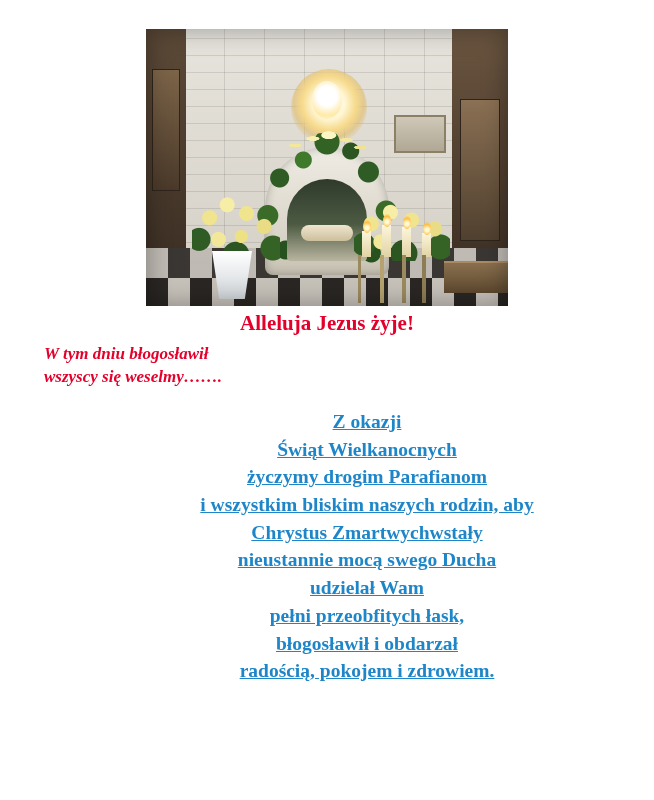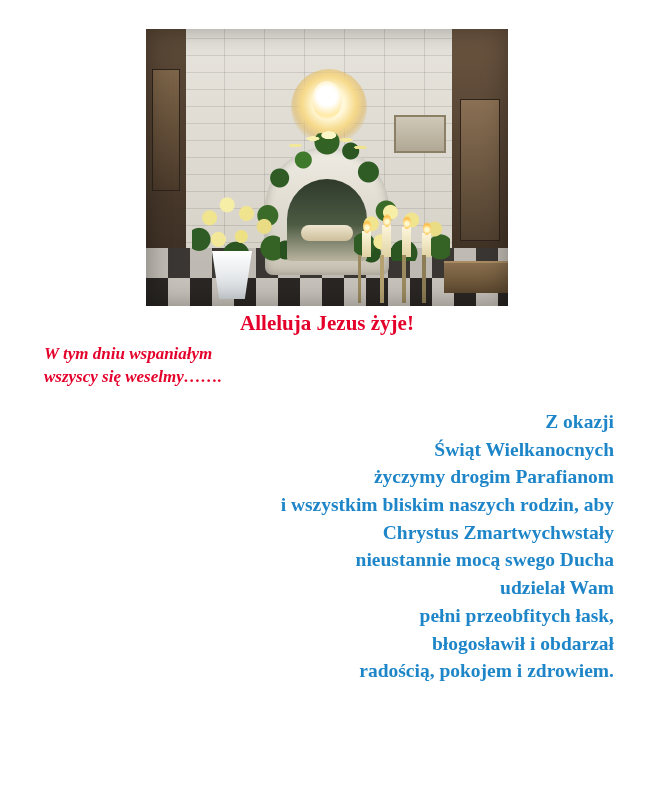--- a/index.html
+++ b/index.html
@@ -301,27 +301,28 @@
     font-size: 17px;
     line-height: 1.35;
     font-family: "Liberation Serif", serif;
     white-space: pre-line;
   }
   .greeting {
     position: absolute;
     left: 120px;
     right: 40px;
     top: 408px;
-    text-align: right;
+    text-align: center;
     color: #1e86c8;
     font-weight: bold;
     font-size: 19.5px;
     line-height: 1.42;
     font-family: "Liberation Serif", serif;
     white-space: pre-line;
+    text-decoration: underline;
   }
   .signature {
     position: absolute;
     right: 132px;
     top: 688px;
     text-align: left;
     color: #1a1a1a;
     font-style: italic;
     font-weight: bold;
     font-size: 17px;
@@ -366,21 +367,21 @@
       </div>
       <div class="stands"></div>
       <div class="bench"></div>
 
       <div class="photo-shade"></div>
     </div>
   </div>
 
   <div class="alleluja">Alleluja Jezus żyje!</div>
 
-  <div class="verse">W tym dniu wspaniałym
+  <div class="verse">W tym dniu błogosławił
 wszyscy się weselmy…….</div>
 
   <div class="greeting">Z okazji
 Świąt Wielkanocnych
 życzymy drogim Parafianom
 i wszystkim bliskim naszych rodzin, aby
 Chrystus Zmartwychwstały
 nieustannie mocą swego Ducha
 udzielał Wam
 pełni przeobfitych łask,

